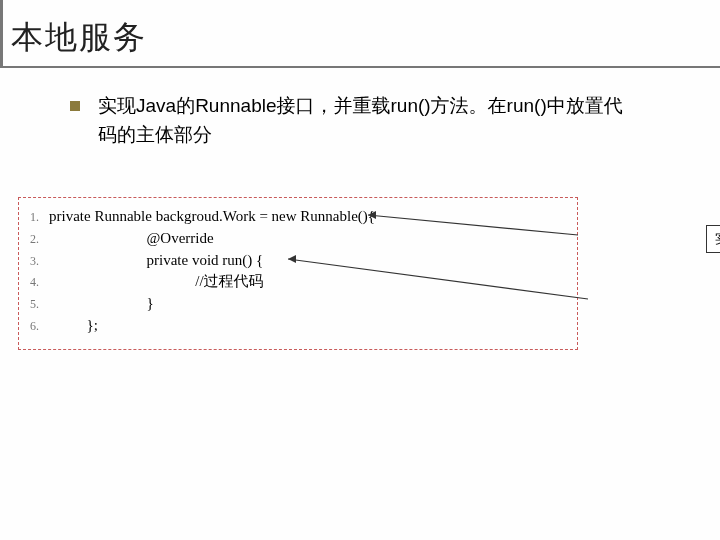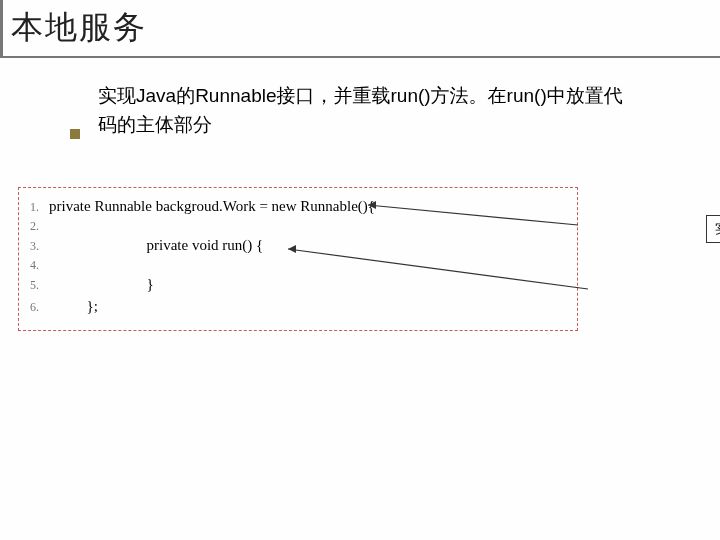--- a/index.html
+++ b/index.html
@@ -6,32 +6,32 @@
     body {
       width: 720px;
       height: 540px;
       background: #fefefe;
       font-family: "Microsoft YaHei", sans-serif;
       position: relative;
     }
     .title-bar {
       border-left: 3px solid #777;
       border-bottom: 2px solid #777;
-      padding: 6px 0 6px 8px;
+      padding: 16px 0 6px 8px;
       margin: 0 0 24px 0;
     }
     .title-bar h1 {
       font-size: 32px;
       font-weight: normal;
       color: #222;
       letter-spacing: 2px;
     }
     .bullet-row {
       display: flex;
-      align-items: flex-end;
+      align-items: flex-start;
       margin: 0 0 0 70px;
       max-width: 560px;
     }
     .bullet-marker {
       width: 10px;
       height: 10px;
       background: #8b7a3c;
       margin: 9px 18px 0 0;
       flex-shrink: 0;
     }
@@ -100,27 +100,29 @@
 </div>
 
 <div class="code-container">
   <div class="code-block">
     <div class="code-line">
       <span class="code-num">1.</span>
       <span class="code-content">private Runnable backgroud.Work = new Runnable(){</span>
     </div>
     <div class="code-line">
       <span class="code-num">2.</span>
+      <span class="code-content">                          @Override</span>
     </div>
     <div class="code-line">
       <span class="code-num">3.</span>
       <span class="code-content">                          private void run() {</span>
     </div>
     <div class="code-line">
       <span class="code-num">4.</span>
+      <span class="code-content">                                       //过程代码</span>
     </div>
     <div class="code-line">
       <span class="code-num">5.</span>
       <span class="code-content">                          }</span>
     </div>
     <div class="code-line">
       <span class="code-num">6.</span>
       <span class="code-content">          };</span>
     </div>
   </div>

